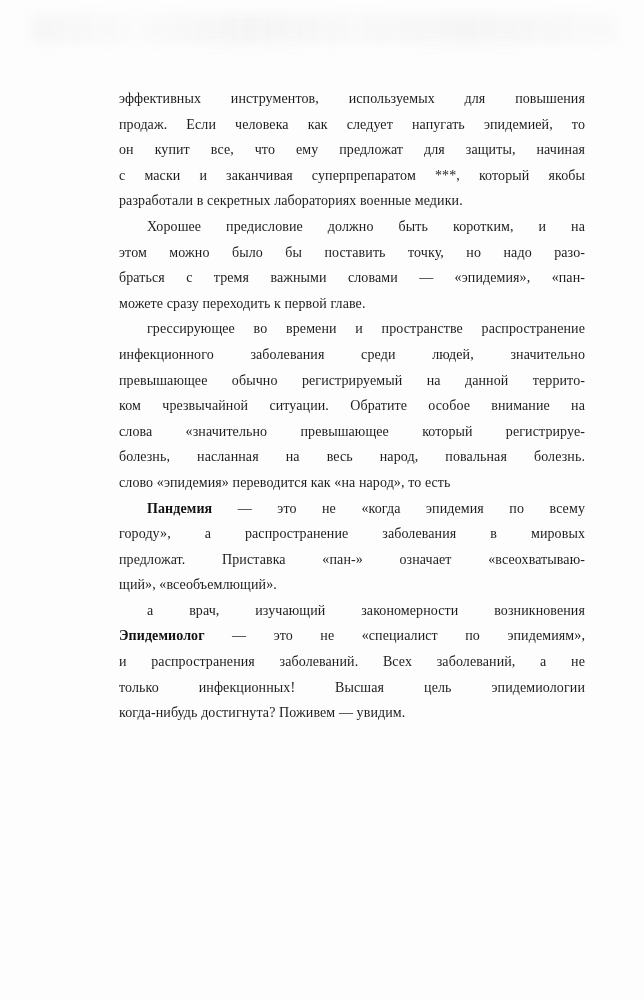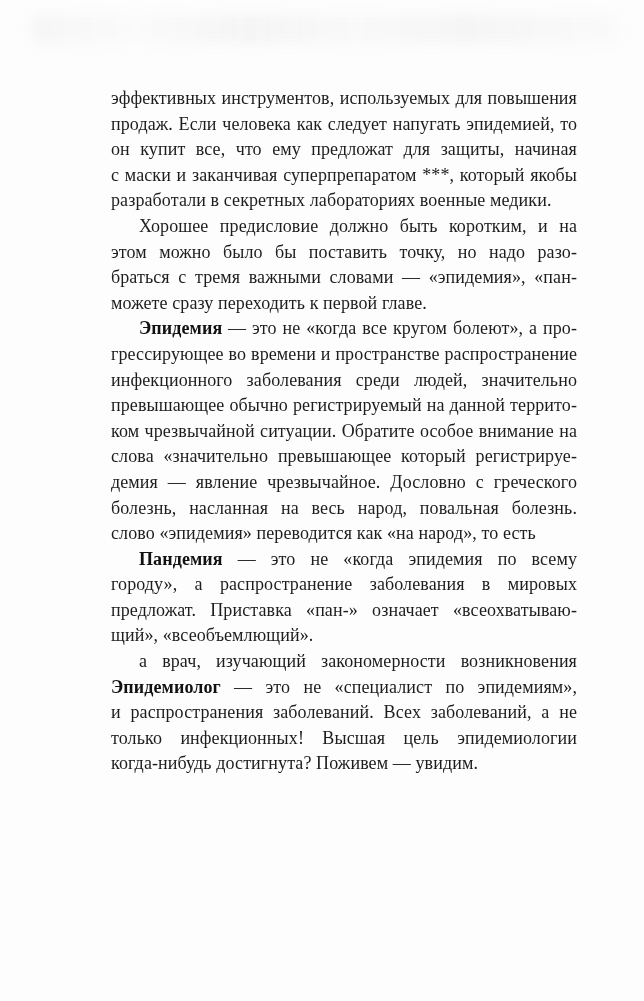--- a/index.html
+++ b/index.html
@@ -26,24 +26,24 @@
       rgba(120,120,120,0.02) 18%,
       rgba(120,120,120,0.06) 37%,
       rgba(120,120,120,0.03) 55%,
       rgba(120,120,120,0.055) 74%,
       rgba(120,120,120,0.025) 100%);
     filter: blur(6px);
     border-radius: 10px;
   }
   .text-block {
     position: absolute;
-    left: 111px;
+    left: 119px;
     top: 86px;
     width: 466px;
-    font-size: 18px;
+    font-size: 14px;
     line-height: 25.6px;
     color: #1d1d1d;
     letter-spacing: 0.1px;
   }
   .para {
     margin: 0;
     padding: 0;
   }
   .line {
     text-align: justify;
@@ -73,27 +73,25 @@
       <div class="line">с маски и заканчивая суперпрепаратом ***, который якобы</div>
       <div class="line">разработали в секретных лабораториях военные медики.</div>
     </div>
     <div class="para indent">
       <div class="line">Хорошее предисловие должно быть коротким, и на</div>
       <div class="line">этом можно было бы поставить точку, но надо разо-</div>
       <div class="line">браться с тремя важными словами — «эпидемия», «пан-</div>
       <div class="line">можете сразу переходить к первой главе.</div>
     </div>
     <div class="para indent">
-      <div class="line"><span class="term-bold">Эпидемия</span> — это не «когда все кругом болеют», а про-</div>
       <div class="line">грессирующее во времени и пространстве распространение</div>
       <div class="line">инфекционного заболевания среди людей, значительно</div>
       <div class="line">превышающее обычно регистрируемый на данной террито-</div>
       <div class="line">ком чрезвычайной ситуации. Обратите особое внимание на</div>
       <div class="line">слова «значительно превышающее который регистрируе-</div>
-      <div class="line">демия — явление чрезвычайное. Дословно с греческого</div>
       <div class="line">болезнь, насланная на весь народ, повальная болезнь.</div>
       <div class="line">слово «эпидемия» переводится как «на народ», то есть</div>
     </div>
     <div class="para indent">
       <div class="line"><span class="term-bold">Пандемия</span> — это не «когда эпидемия по всему</div>
       <div class="line">городу», а распространение заболевания в мировых</div>
       <div class="line">предложат. Приставка «пан-» означает «всеохватываю-</div>
       <div class="line">щий», «всеобъемлющий».</div>
     </div>
     <div class="para indent">

